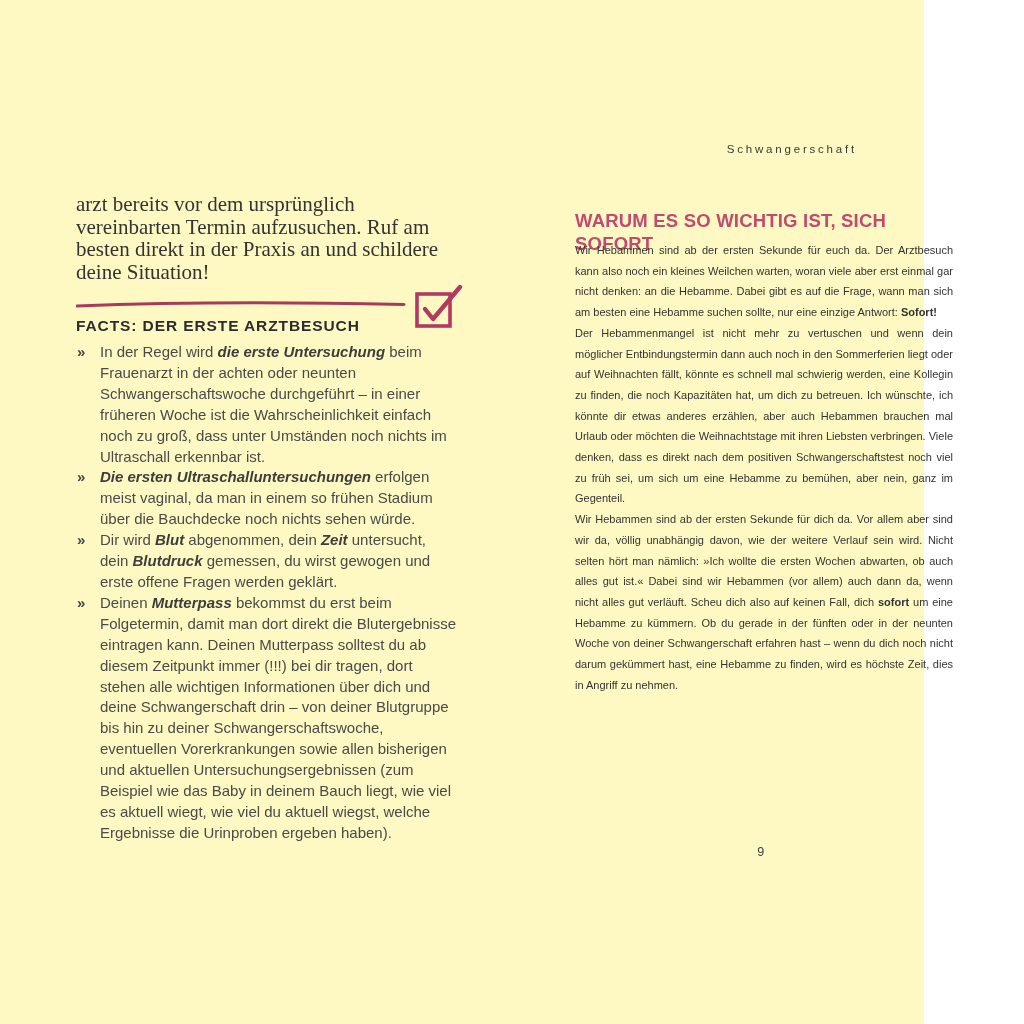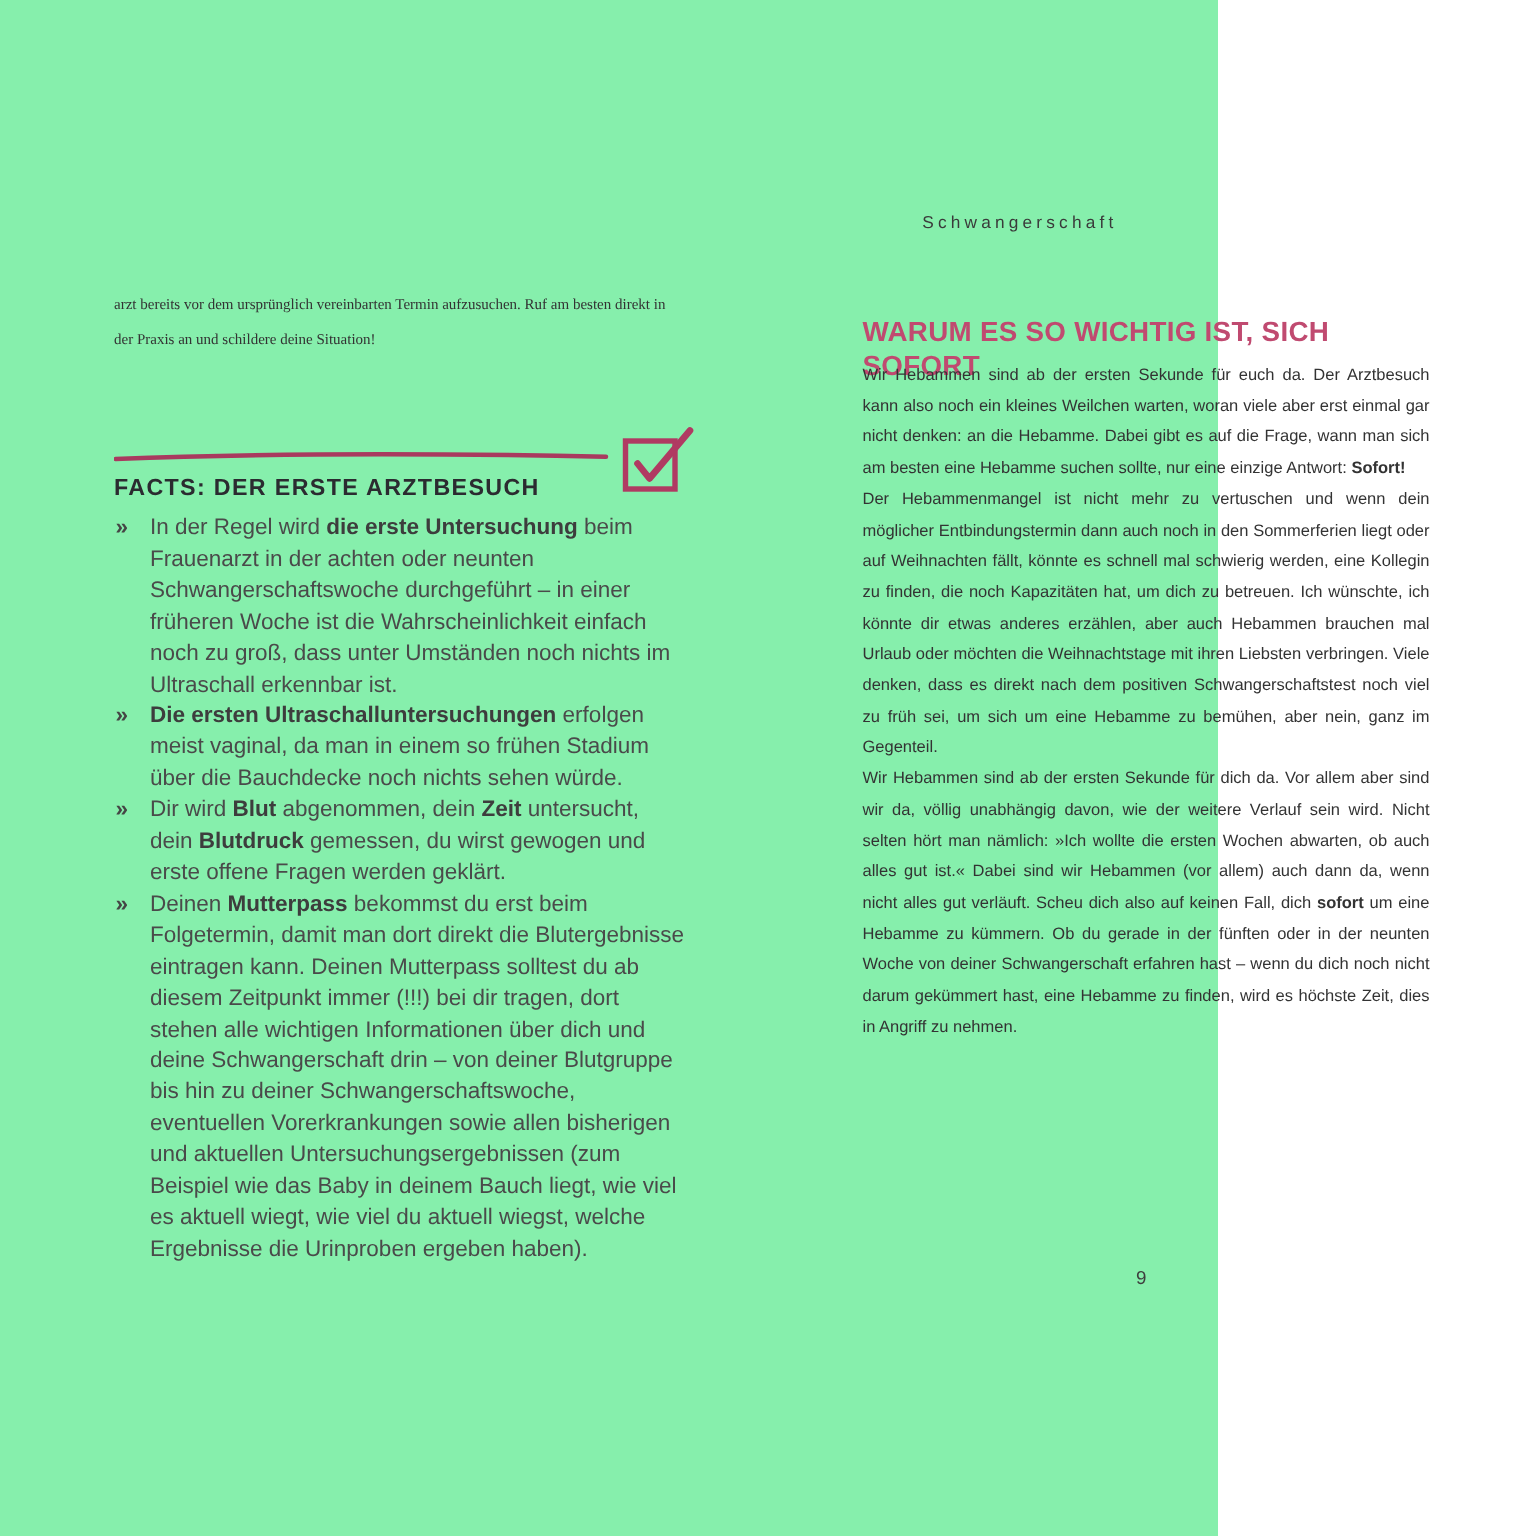--- a/index.html
+++ b/index.html
@@ -3,58 +3,58 @@
 <meta charset="utf-8">
 <style>
   html, body { margin: 0; padding: 0; }
   body {
     width: 1024px; height: 1024px;
     background: #ffffff;
     font-family: "Liberation Sans", sans-serif;
     color: #333;
     overflow: hidden;
   }
-  .spread { position: relative; width: 812px; height: 1024px; background: #86efac; }
+  .spread { position: relative; width: 924px; height: 1024px; background: #fef9c3; }
 
   
   .running-header {
     position: absolute; top: 143px; right: 67px;
     font-family: "Liberation Sans", sans-serif;
     font-size: 11.5px; letter-spacing: 2.8px;
     color: #3a3a3a; font-weight: 500;
   }
 
   
   .left-col { position: absolute; left: 76px; width: 382px; }
 
   .intro {
     top: 193px;
     font-family: "Liberation Serif", serif;
-    font-size: 10px; line-height: 22.5px; color: #333;
+    font-size: 21px; line-height: 22.5px; color: #333;
   }
 
   .divider-wrap { position: absolute; left: 76px; top: 282px; width: 392px; height: 54px; }
 
   .facts-heading {
     position: absolute; left: 76px; top: 317px;
     font-size: 15.5px; font-weight: 700; letter-spacing: 0.9px;
     color: #2b2b30;
   }
 
   .facts-list {
     position: absolute; left: 76px; top: 342px; width: 382px;
     list-style: none; margin: 0; padding: 0;
     font-size: 15px; line-height: 20.9px; color: #4a4a4a;
   }
   .facts-list li { position: relative; padding-left: 24px; }
   .facts-list .marker {
     position: absolute; left: 1px; top: 0;
     font-weight: 700; color: #454545;
   }
-  .facts-list b, .facts-list .seg-b, .rich b { font-weight: 700; color: #3d3d3d; }
+  .facts-list b, .facts-list .seg-b, .rich b { font-weight: 700; color: #3d3d3d; font-style: italic; }
 
   
   .right-col { position: absolute; left: 575px; width: 378px; }
 
   .chapter-heading {
     top: 193px;
     font-size: 18.5px; line-height: 23px; font-weight: 700;
     color: #c04a70; letter-spacing: 0.2px;
   }
   .chapter-heading span { display: block; margin-top: 16px; }

